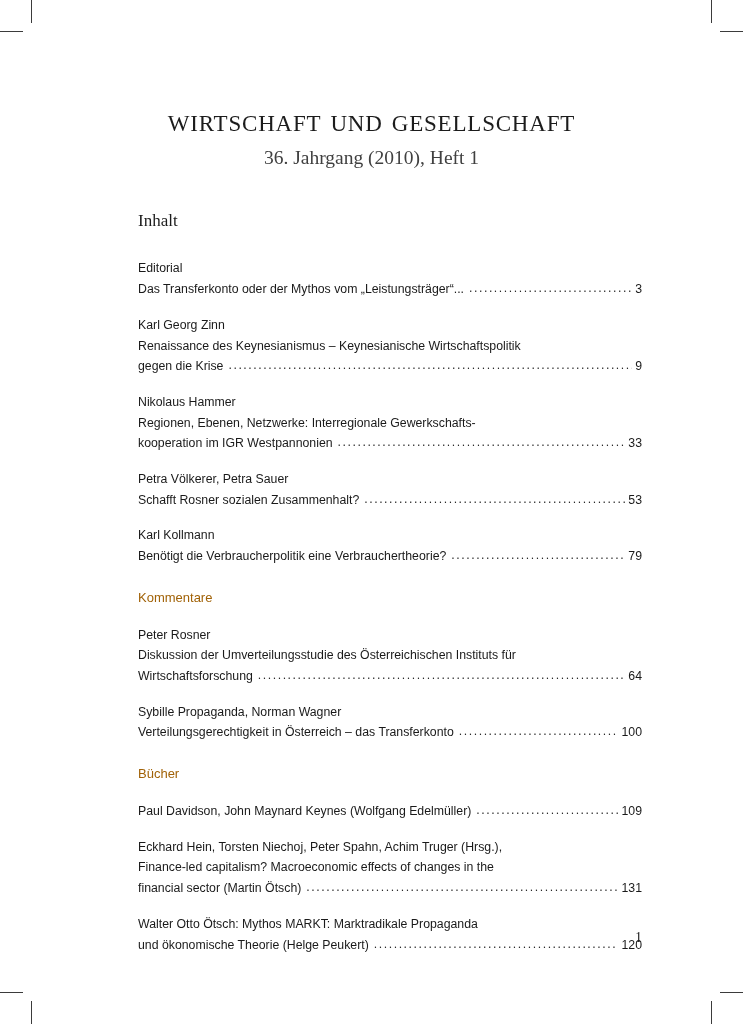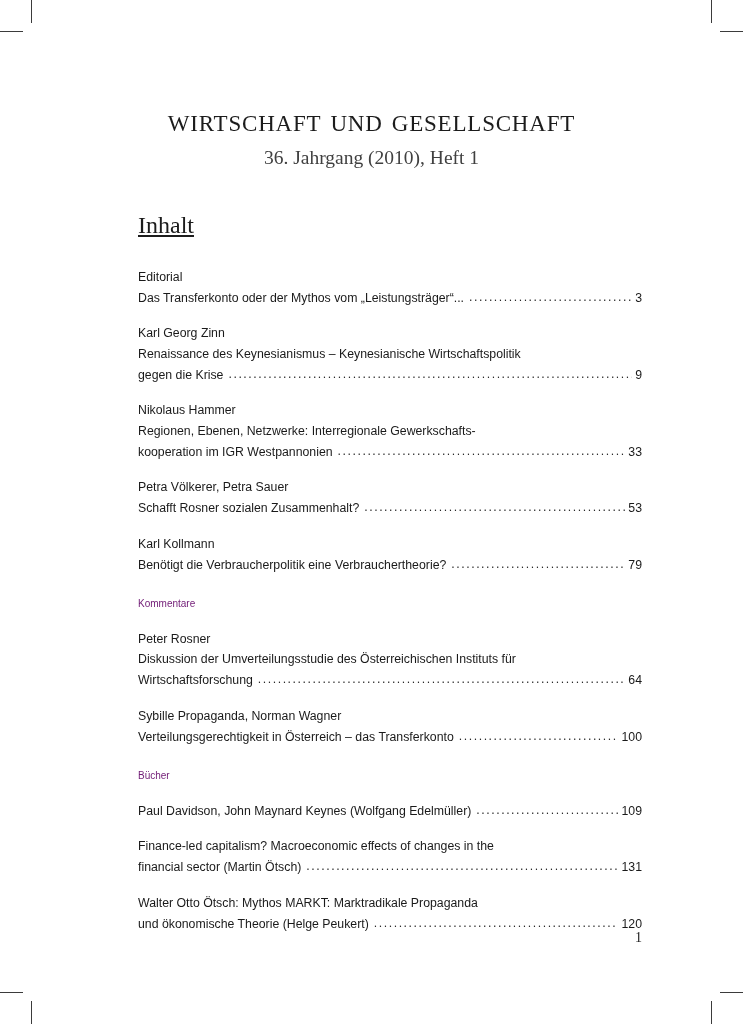--- a/index.html
+++ b/index.html
@@ -64,32 +64,31 @@
 
   
   .toc {
     position: absolute;
     left: 138px;
     top: 211px;
     width: 504px;
   }
   .toc-heading {
     font-family: "Liberation Serif", serif;
-    font-size: 24px;
+    font-size: 17px;
     line-height: 1.2;
     color: #1c1c1c;
     margin: 0 0 27px 0;
-    text-decoration: underline;
   }
 
   .section-heading {
     font-family: "Liberation Sans", sans-serif;
-    font-size: 10px;
+    font-size: 13px;
     line-height: 1.45;
-    color: #701a75;
+    color: #a16207;
     margin: 0;
   }
 
   .entry {
     font-size: 12.3px;
     line-height: 20.7px;
     color: #1a1a1a;
   }
   .entry .authors {
     display: block;
@@ -238,20 +237,21 @@
         <div class="gap-after-section-heading"></div>
         <div class="entry">
           <div class="leaderline">
             <span class="lead-text">Paul Davidson, John Maynard Keynes (Wolfgang Edelmüller)</span>
             <span class="dots">...........................................................................................................................................................................................................................</span>
             <span class="pageno">109</span>
           </div>
         </div>
         <div class="gap-entry"></div>
         <div class="entry">
+          <span class="titleline">Eckhard Hein, Torsten Niechoj, Peter Spahn, Achim Truger (Hrsg.),</span>
           <span class="titleline">Finance-led capitalism? Macroeconomic effects of changes in the</span>
           <div class="leaderline">
             <span class="lead-text">financial sector (Martin Ötsch)</span>
             <span class="dots">...........................................................................................................................................................................................................................</span>
             <span class="pageno">131</span>
           </div>
         </div>
         <div class="gap-entry"></div>
         <div class="entry">
           <span class="titleline">Walter Otto Ötsch: Mythos MARKT: Marktradikale Propaganda</span>

